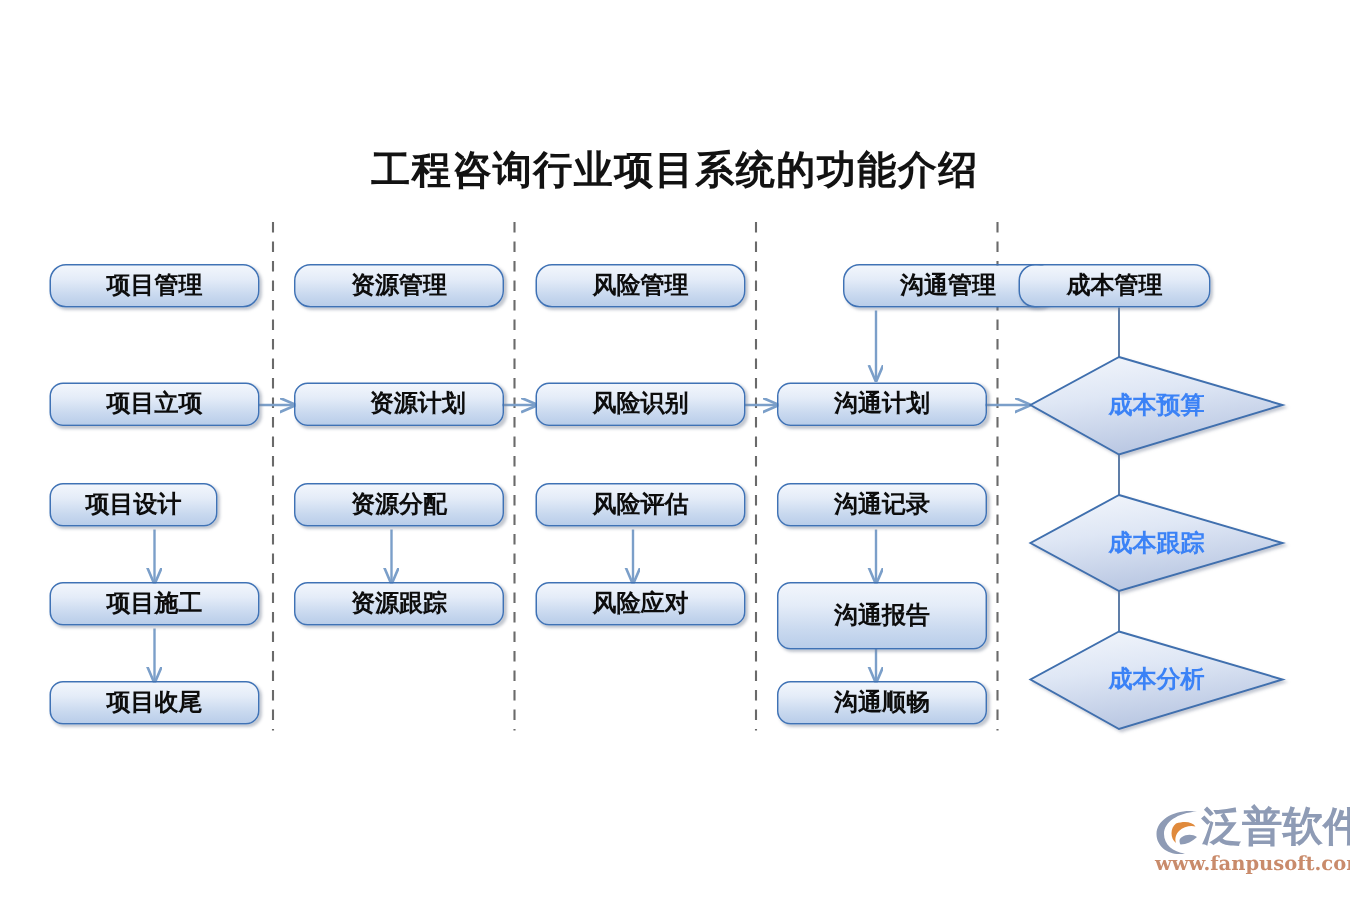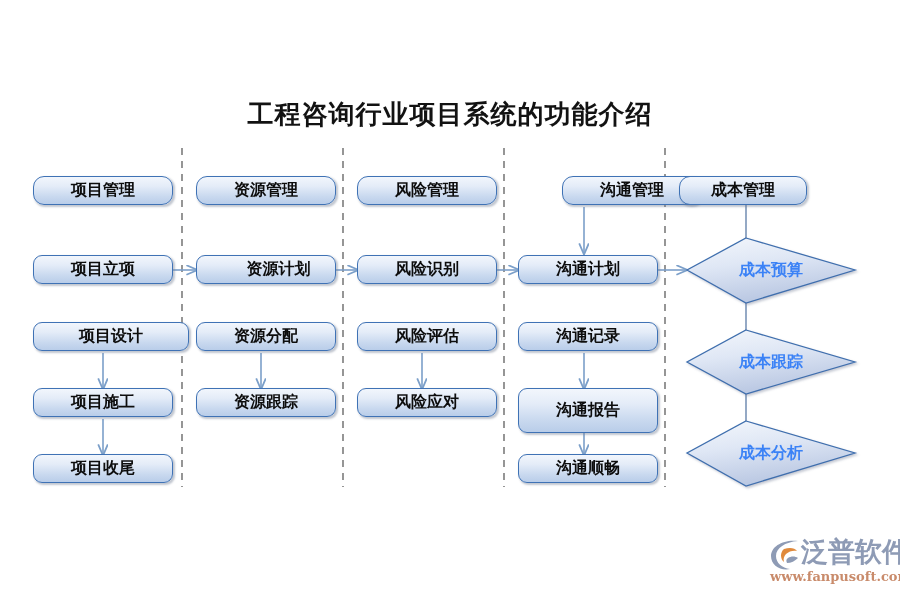--- a/index.html
+++ b/index.html
@@ -172,21 +172,21 @@
 
     <g fill="url(#diamondGrad)" stroke="#3f6fae" stroke-width="1.3" filter="url(#softshadow)">
       <polygon points="746,238 855,270 746,303 687,270"></polygon>
       <polygon points="746,330 855,362 746,394 687,362"></polygon>
       <polygon points="746,421 855,453 746,486 687,453"></polygon>
     </g>
   </svg>
 
   <div class="node header" style="left:33px; top:176px; width:140px; height:29px;">项目管理</div>
   <div class="node" style="left:33px; top:255px; width:140px; height:29px;">项目立项</div>
-  <div class="node" style="left:33px; top:322px; width:156px; height:29px;">项目设计</div>
+  <div class="node" style="left:33px; top:322px; width:112px; height:29px;">项目设计</div>
   <div class="node" style="left:33px; top:388px; width:140px; height:29px;text-align:center;">项目施工</div>
   <div class="node" style="left:33px; top:454px; width:140px; height:29px;">项目收尾</div>
 
   <div class="node header" style="left:196px; top:176px; width:140px; height:29px;">资源管理</div>
   <div class="node" style="left:196px; top:255px; width:140px; height:29px;padding-left:25px;">资源计划</div>
   <div class="node" style="left:196px; top:322px; width:140px; height:29px;">资源分配</div>
   <div class="node" style="left:196px; top:388px; width:140px; height:29px;">资源跟踪</div>
 
   <div class="node header" style="left:357px; top:176px; width:140px; height:29px;">风险管理</div>
   <div class="node" style="left:357px; top:255px; width:140px; height:29px;">风险识别</div>

